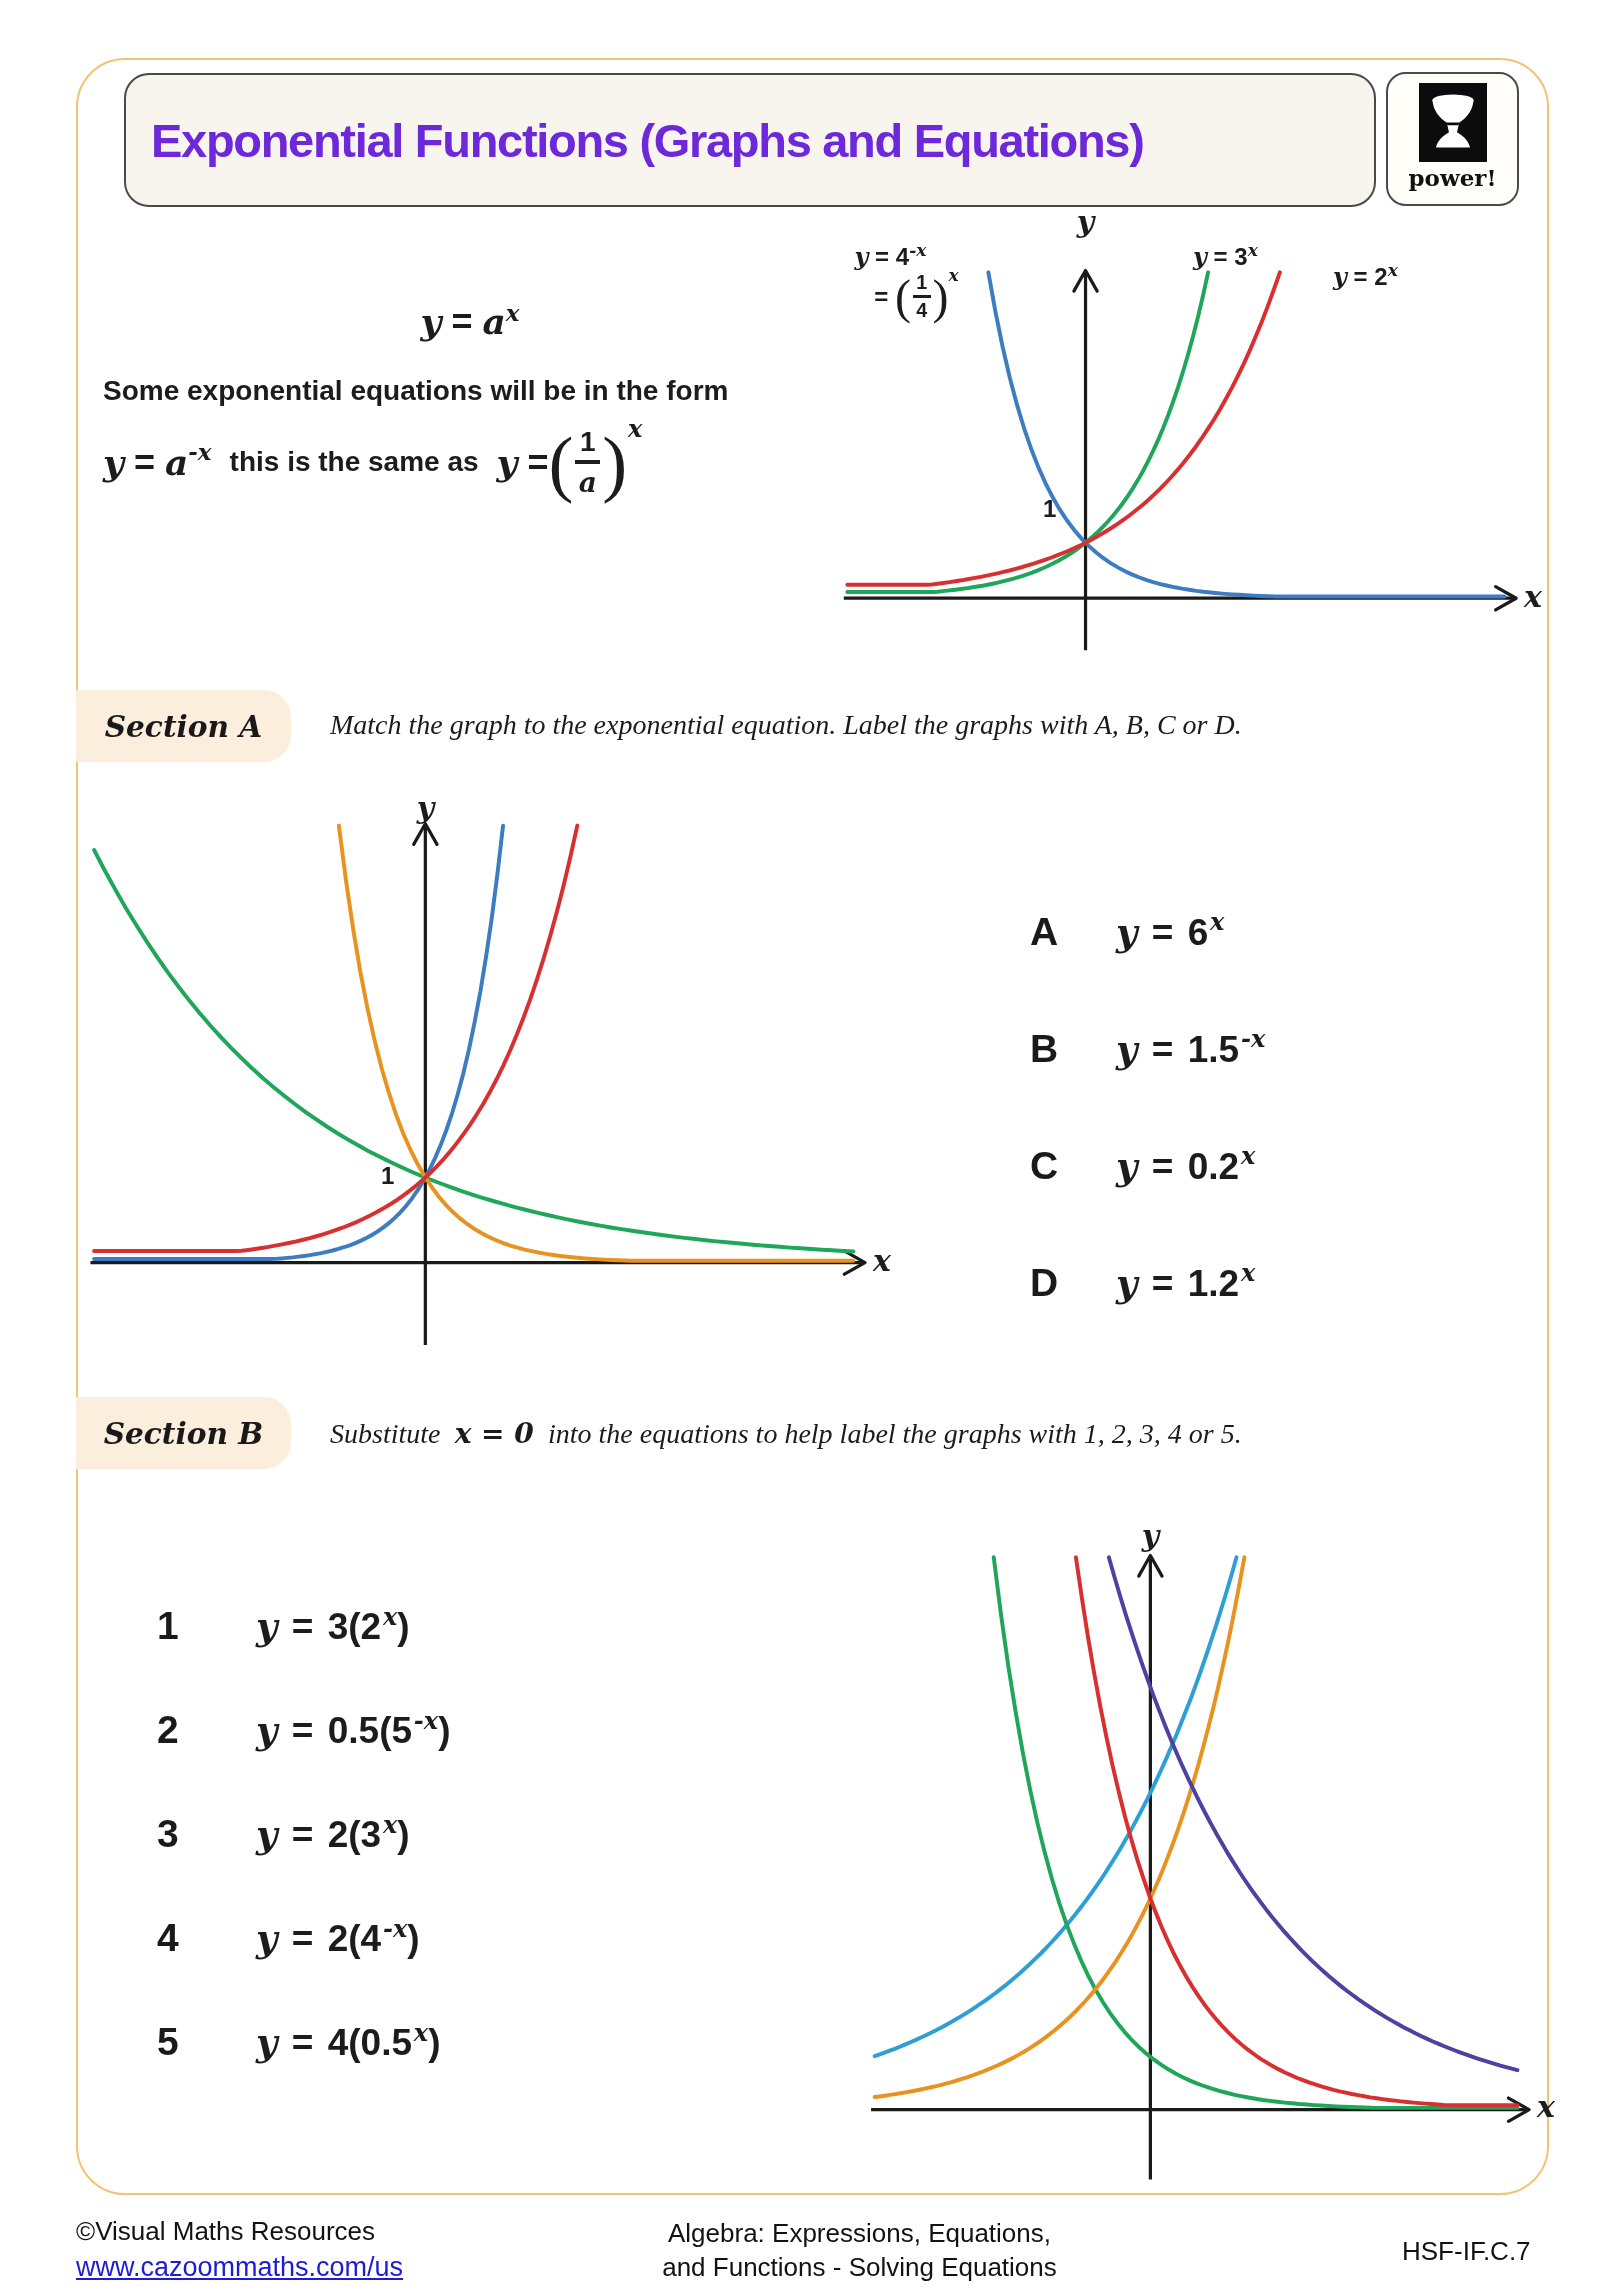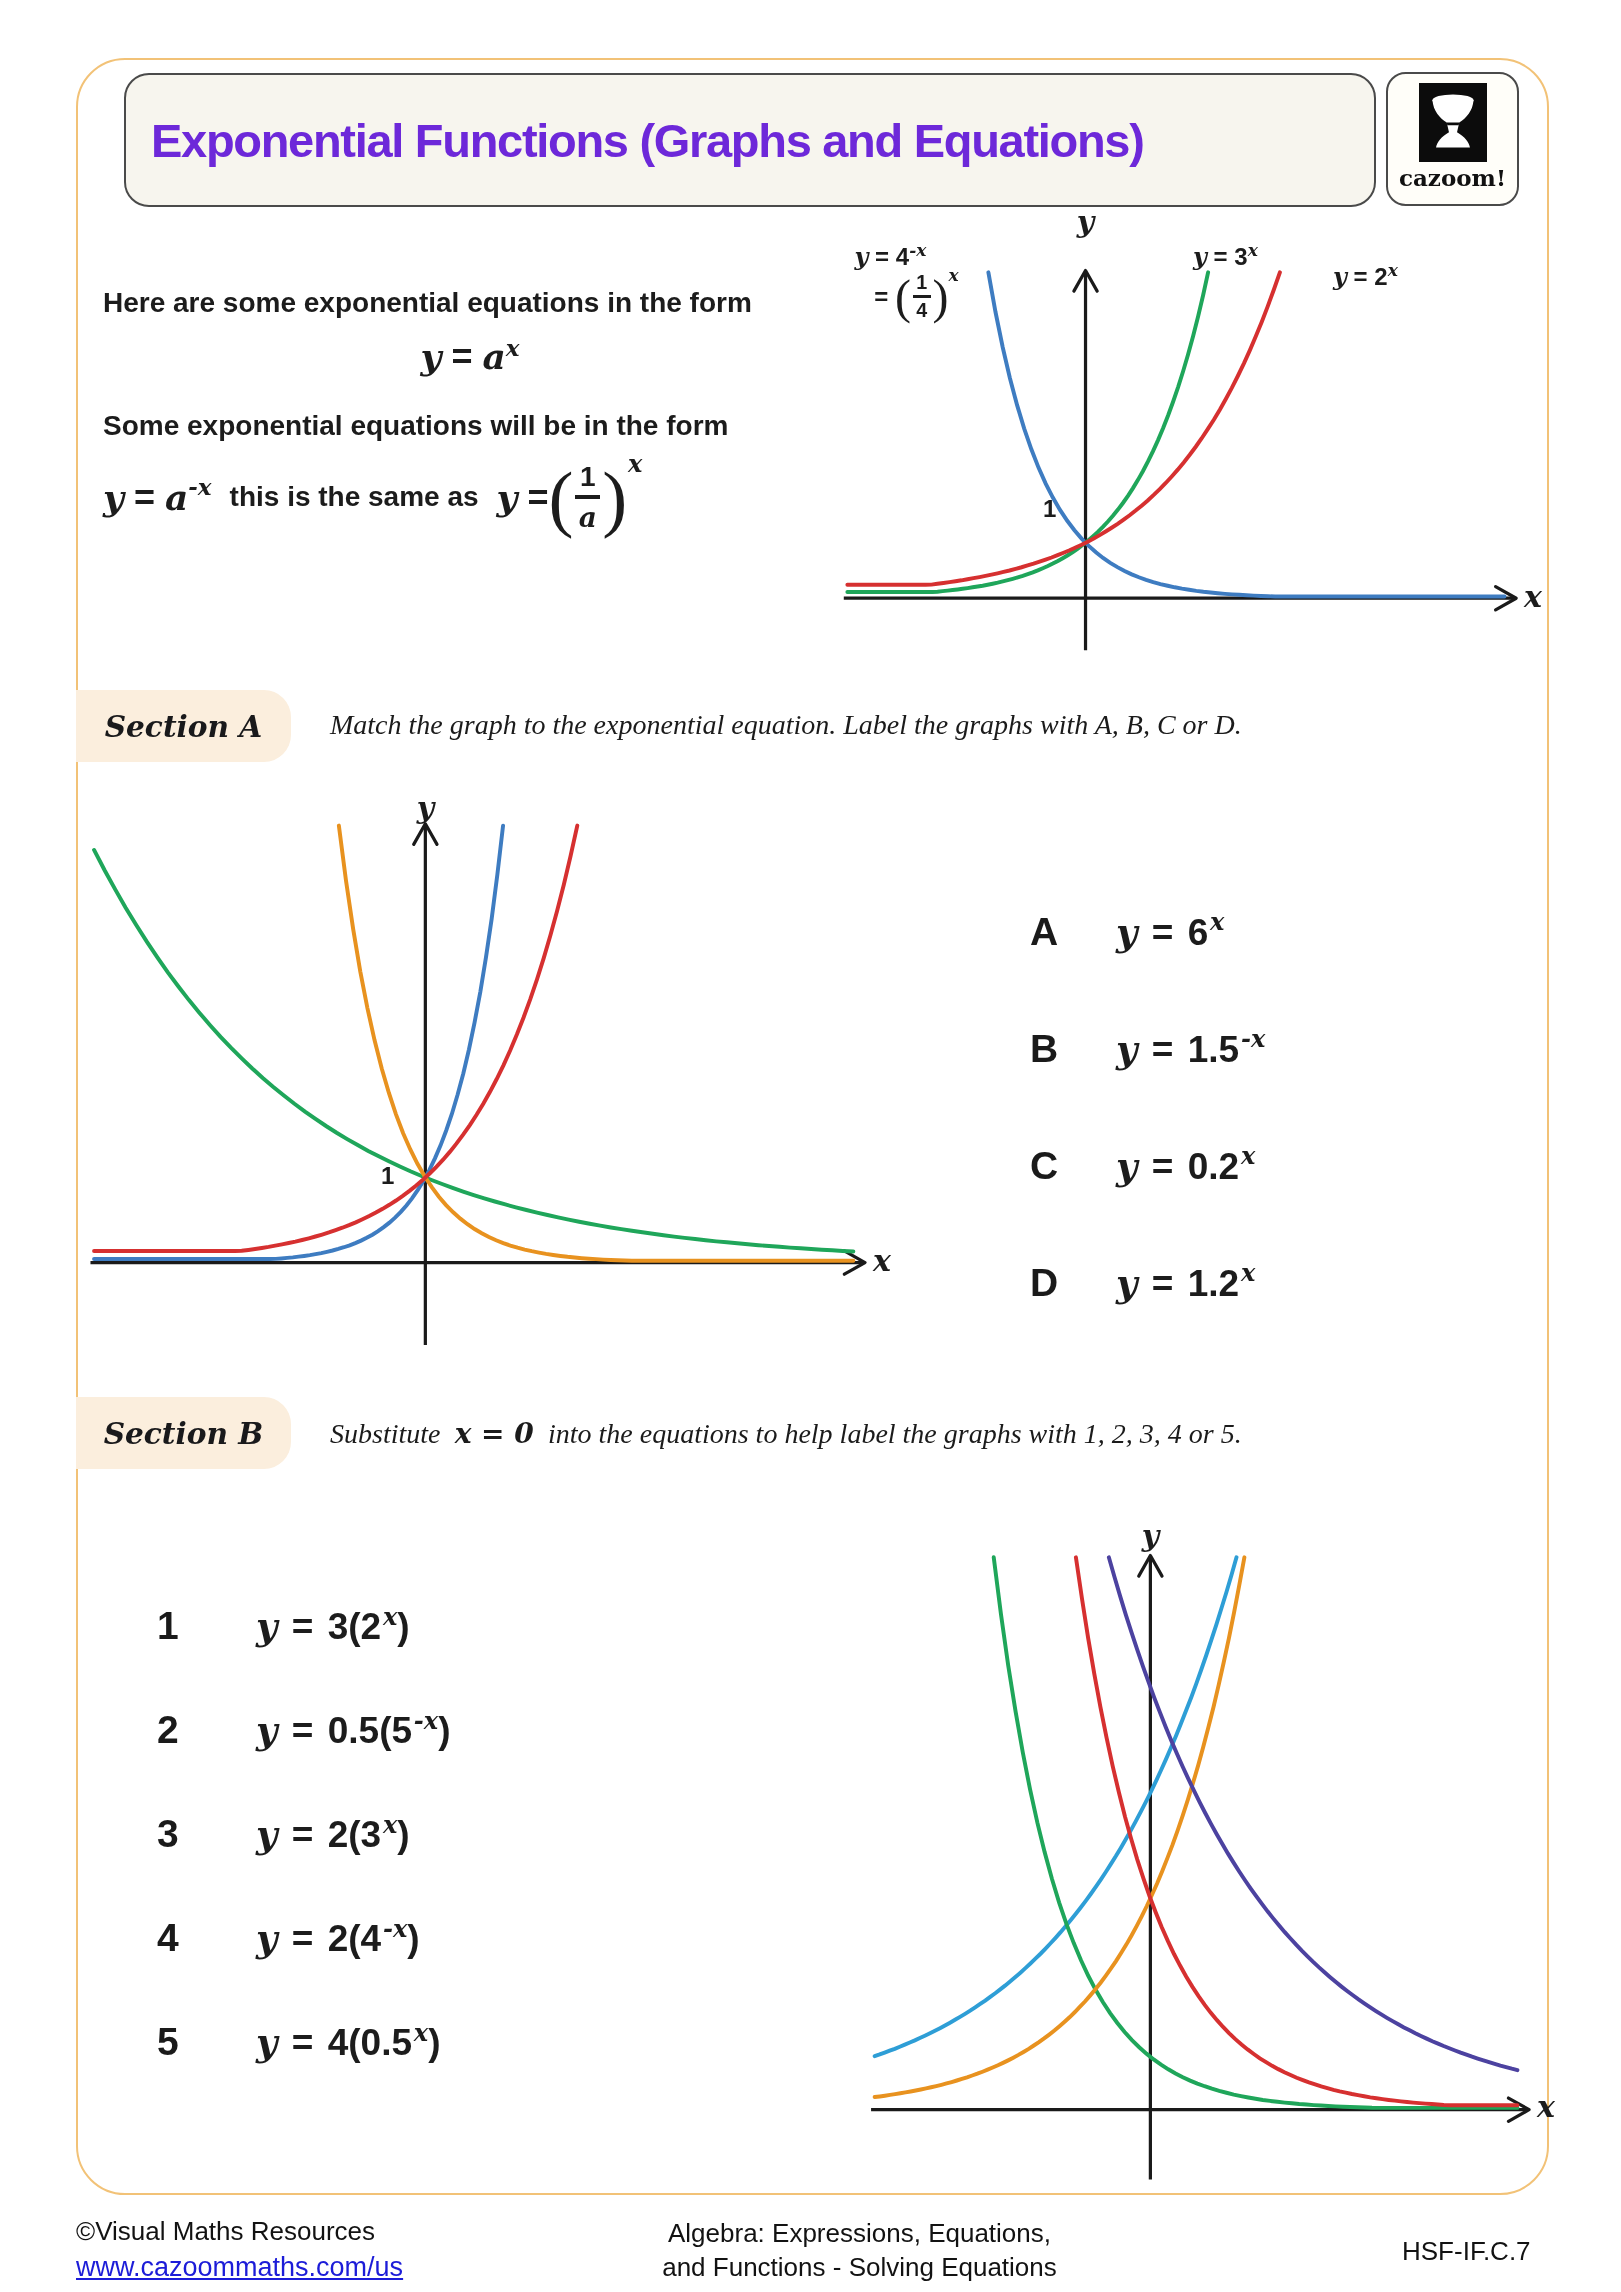--- a/index.html
+++ b/index.html
@@ -88,25 +88,24 @@
     <div class="title">Exponential Functions (Graphs and Equations)</div>
   </div>
   <div class="abs logobox">
     <div class="logosq">
       <svg width="50" height="59" viewBox="0 0 56 66">
         <ellipse cx="28" cy="8" rx="23" ry="6.5" fill="#ffffff"></ellipse>
         <path d="M5 8 C6 20 13 28 21 33 L23.5 44 C15 49 10 55 9 61 L47 61 C46 55 41 49 32.5 44 L35 33 C43 28 50 20 51 8 Z" fill="#ffffff"></path>
         <path d="M21 33 L35 33 L34.4 36 L21.6 36 Z" fill="#0c0c0c"></path>
       </svg>
     </div>
-    <div class="logotext">cazoom!</div>
+    <div class="logotext">power!</div>
   </div>
 
   <div class="abs intro">
-    <p class="introline">Here are some exponential equations in the form</p>
     <div class="f1">
       <span class="mi">y</span>
       <span>=</span>
       <span class="mi">a</span><sup>x</sup>
     </div>
     <p class="introline gap2">Some exponential equations will be in the form</p>
     <div class="f2">
       <span class="m1"><span class="mi">y</span>
         <span>=</span>
         <span class="mi">a</span><span class="exp mi">-x</span></span>

